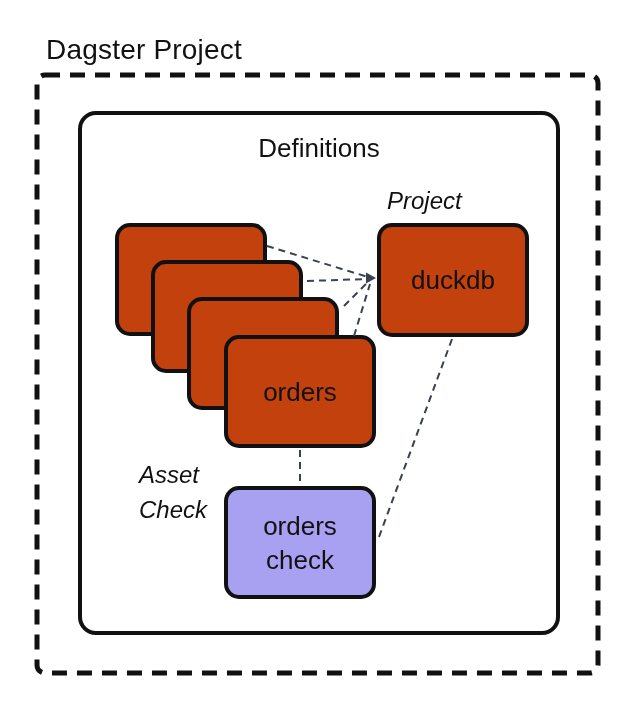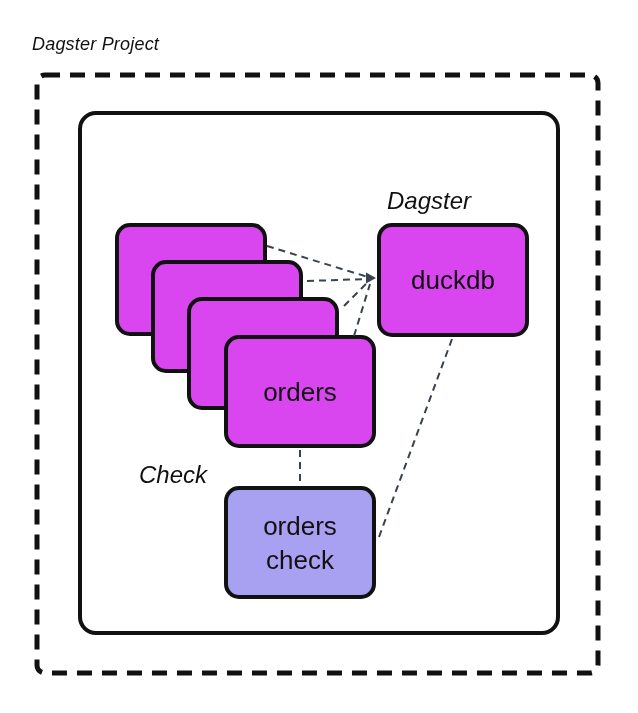--- a/index.html
+++ b/index.html
@@ -11,39 +11,39 @@
   html,body{margin:0;padding:0;background:#fff;}
   .canvas{
     position:relative;width:638px;height:713px;
     background:var(--background);
     font-family:"Liberation Sans","DejaVu Sans",sans-serif;
     color:var(--ink);
     overflow:hidden;
   }
   .abs{position:absolute;}
   .project-title{
-    left:32px;top:34px;
-    font-size:18px;font-style:italic;font-weight:500;letter-spacing:.2px;
+    left:46px;top:34px;
+    font-size:28px;font-weight:500;letter-spacing:.2px;
   }
   .definitions-box{
     left:78px;top:111px;width:482px;height:524px;
     border:4px solid var(--ink);border-radius:18px;box-sizing:border-box;
     background:transparent;
   }
   .definitions-label{
     left:78px;top:133px;width:482px;text-align:center;
     font-size:26px;font-weight:400;
   }
   .group-label{font-size:24px;font-style:italic;font-weight:500;}
   .assets-label{left:125px;top:187px;}
   .resource-label{left:387px;top:187px;}
   .asset-check-label{left:139px;top:457px;line-height:35px;}
   .asset-check-label span{display:block;}
   .card{
-    width:152px;height:113px;background:#d946ef;
+    width:152px;height:113px;background:#c2410c;
     border:4px solid var(--ink);border-radius:15px;box-sizing:border-box;
     display:flex;flex-direction:column;align-items:center;justify-content:center;
     font-size:26px;line-height:34px;text-align:center;
   }
   .card span{display:block;}
   .asset-card-1{left:115px;top:223px;}
   .asset-card-2{left:151px;top:260px;}
   .asset-card-3{left:187px;top:297px;}
   .asset-card-4{left:224px;top:335px;}
   .duckdb-card{left:377px;top:223px;height:114px;}
@@ -54,23 +54,25 @@
   .arrow{fill:var(--connector);stroke:none;}
 </style>
 </head>
 <body>
 
 <div class="canvas">
 
   <div class="abs project-title">Dagster Project</div>
 
   <div class="abs definitions-box"></div>
+  <div class="abs definitions-label">Definitions</div>
 
-  <div class="abs group-label resource-label">Dagster</div>
+  <div class="abs group-label resource-label">Project</div>
   <div class="abs group-label asset-check-label">
+    <span>Asset</span>
     <span>Check</span>
   </div>
 
   <div class="abs card asset-card-1"></div>
   <div class="abs card asset-card-2"></div>
   <div class="abs card asset-card-3"></div>
   <div class="abs card asset-card-4">
     <span>orders</span>
   </div>
 

